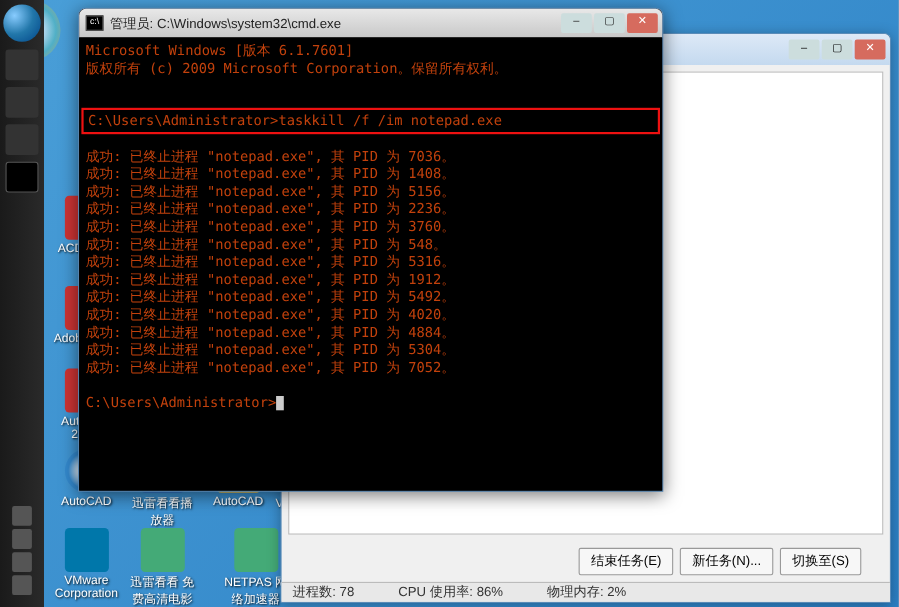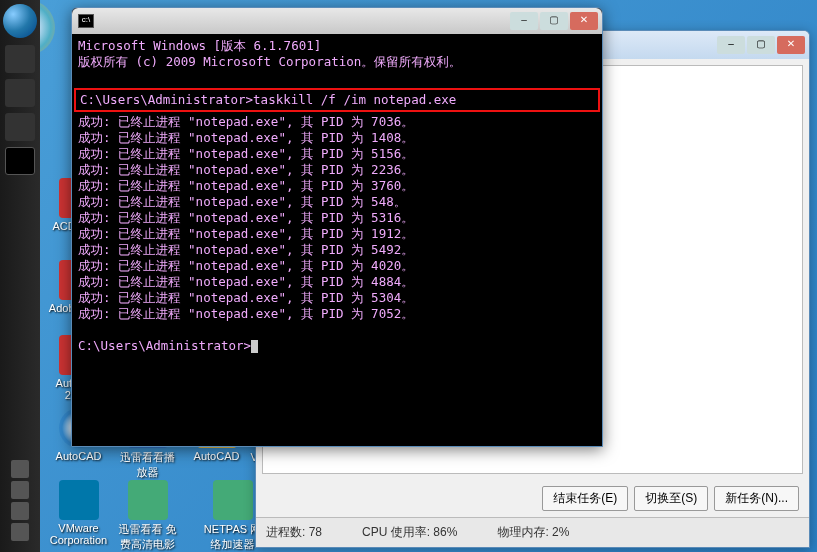--- a/index.html
+++ b/index.html
@@ -72,30 +72,30 @@
       display: flex; justify-content: flex-end; align-items: center;
       gap: 2px; padding-right: 4px;
     }
     .wbtn {
       width: 28px; height: 18px; border-radius: 2px;
       background: #cdd; font-size: 10px; text-align: center; line-height: 16px;
     }
     .wbtn.close { background: #d66b5e; color: #fff; }
     .bgwin-body { flex: 1; background: #fff; margin: 6px; border: 1px solid #bbb; }
     .bgwin-buttons {
-      padding: 6px 10px; display: flex; justify-content: flex-end; gap: 6px;
+      padding: 6px 26px; display: flex; justify-content: flex-end; gap: 6px;
       font-size: 12px;
     }
     .btn {
       padding: 3px 10px; background: #f7f7f7;
       border: 1px solid #999; border-radius: 2px;
       font-size: 12px;
     }
     .statusbar {
-      height: 30px; background: #e8e8e8; border-top: 1px solid #bbb;
+      height: 18px; background: #e8e8e8; border-top: 1px solid #bbb;
       display: flex; align-items: center; font-size: 12px; color: #333;
       padding: 0 10px; gap: 40px;
     }
     
     .cmdwin {
       position: absolute; left: 71px; top: 7px;
       width: 532px; height: 440px;
       border: 1px solid #5a8bb8;
       border-radius: 6px 6px 0 0;
       box-shadow: 0 3px 15px rgba(0,0,0,.5);
@@ -111,29 +111,29 @@
       font-size: 12px; color: #222;
       padding-left: 6px;
     }
     .cmd-title .cicon {
       width: 16px; height: 14px; background: #000;
       margin-right: 6px; border: 1px solid #555;
       font-size: 8px; color: #fff; text-align: center;
     }
     .cmd-title .wbtns { margin-left: auto; display: flex; gap: 2px; padding-right: 4px; }
     .cmd-body {
-      flex: 1; background: #000; color: #f0abfc;
+      flex: 1; background: #000; color: #c2410c;
       font-family: "NSimSun", "SimSun", "Consolas", monospace;
       font-size: 12.5px; line-height: 16px;
       padding: 4px 6px; overflow: hidden;
       white-space: pre;
     }
     .cmd-highlight {
       border: 2px solid #e11;
-      padding: 2px 4px; margin: 2px -4px;
+      padding: 2px 4px; margin: 12px -4px;
       display: block;
     }
     .cursor { display: inline-block; width: 7px; height: 13px; background: #ccc; vertical-align: middle; }
   </style>
 </head>
 <body>
 
 <div class="watermark"></div>
 
 <div class="taskbar">
@@ -166,33 +166,34 @@
 
 <div class="bgwin">
   <div class="bgwin-title">
     <div class="wbtn">–</div>
     <div class="wbtn">▢</div>
     <div class="wbtn close">✕</div>
   </div>
   <div class="bgwin-body"></div>
   <div class="bgwin-buttons">
     <button class="btn">结束任务(E)</button>
+    <button class="btn">新任务(N)...</button>
     <button class="btn">切换至(S)</button>
-    <button class="btn">新任务(N)...</button>
   </div>
   <div class="statusbar">
     <span>进程数: 78</span>
     <span>CPU 使用率: 86%</span>
     <span>物理内存: 2%</span>
   </div>
 </div>
 
 <div class="cmdwin">
   <div class="cmd-title">
     <span class="cicon">c:\</span>
+    <span>管理员: C:\Windows\system32\cmd.exe</span>
     <div class="wbtns">
       <div class="wbtn">–</div>
       <div class="wbtn">▢</div>
       <div class="wbtn close">✕</div>
     </div>
   </div>
   <div class="cmd-body"><span>Microsoft Windows [版本 6.1.7601]</span>
 <span>版权所有 (c) 2009 Microsoft Corporation。保留所有权利。</span>
 
 <span class="cmd-highlight">C:\Users\Administrator&gt;taskkill /f /im notepad.exe</span><span>成功: 已终止进程 "notepad.exe", 其 PID 为 7036。</span>

